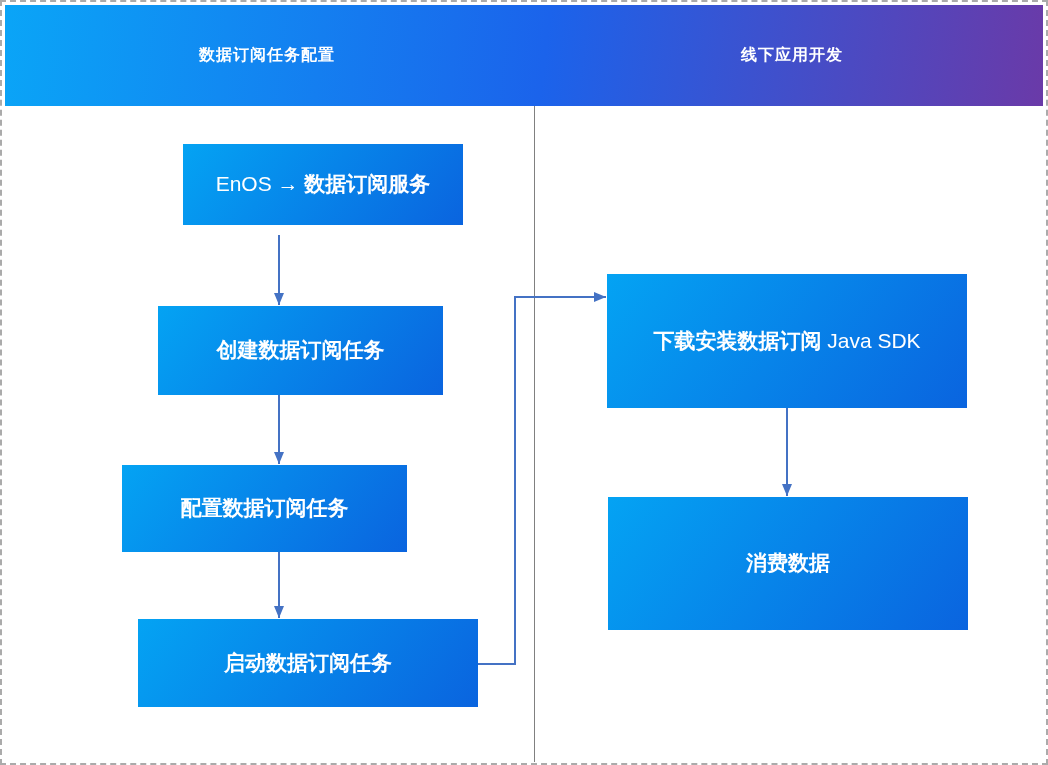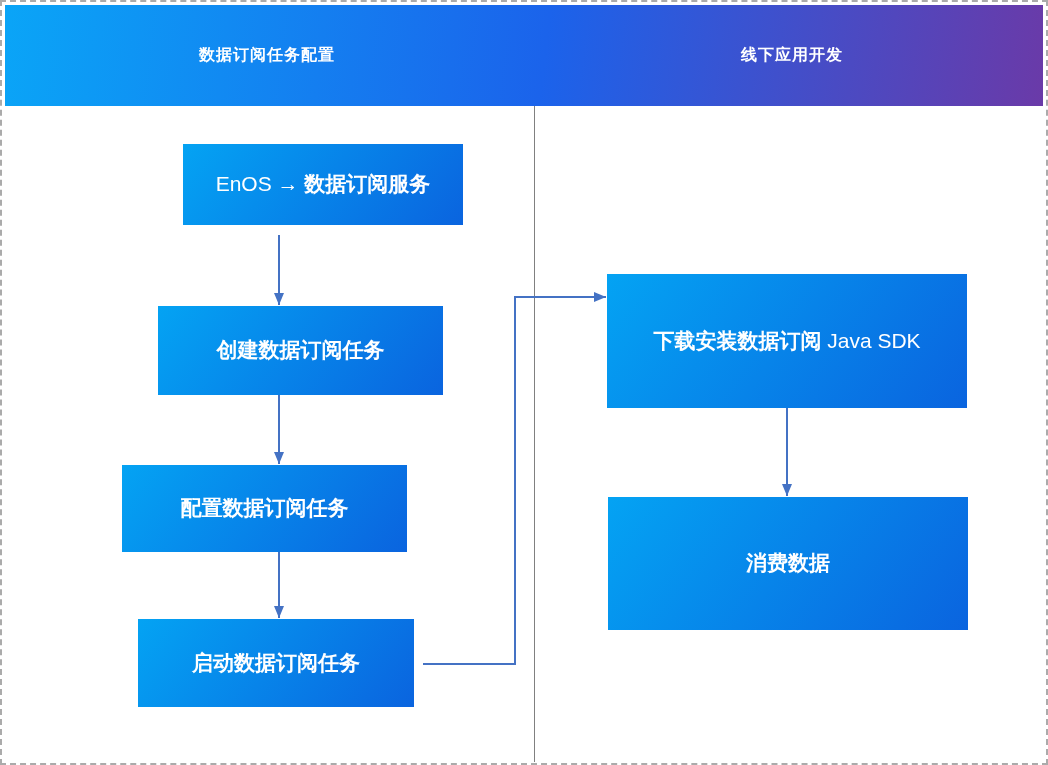--- a/index.html
+++ b/index.html
@@ -25,21 +25,21 @@
   .fbox{
     position:absolute;display:flex;flex-direction:column;align-items:center;justify-content:center;
     background:linear-gradient(128deg,#04A3F3 0%,#0A64DF 100%);
     color:#fff;font-size:21px;text-align:center;line-height:1.45;white-space:nowrap;
   }
   .fbox .cn{font-weight:bold;}
   .fbox .lat{font-weight:normal;}
   .b1{left:137px;top:142px;width:280px;height:81px;margin-left:44px;}
   .b2{left:136px;top:304px;width:285px;height:89px;margin-left:20px;}
   .b3{left:120px;top:463px;width:285px;height:87px;}
-  .b4{left:136px;top:617px;width:276px;height:88px;}
+  .b4{left:136px;top:617px;width:340px;height:88px;}
   .r1{left:605px;top:227px;width:360px;height:134px;margin-top:45px;}
   .r2{left:606px;top:495px;width:360px;height:133px;gap:48px;}
   .arrows{
     position:absolute;left:0;top:0;width:1048px;height:765px;pointer-events:none;
   }
   .arrows line,.arrows polyline{stroke:#4472C4;stroke-width:2;fill:none;}
 </style>
 </head>
 <body>
 

